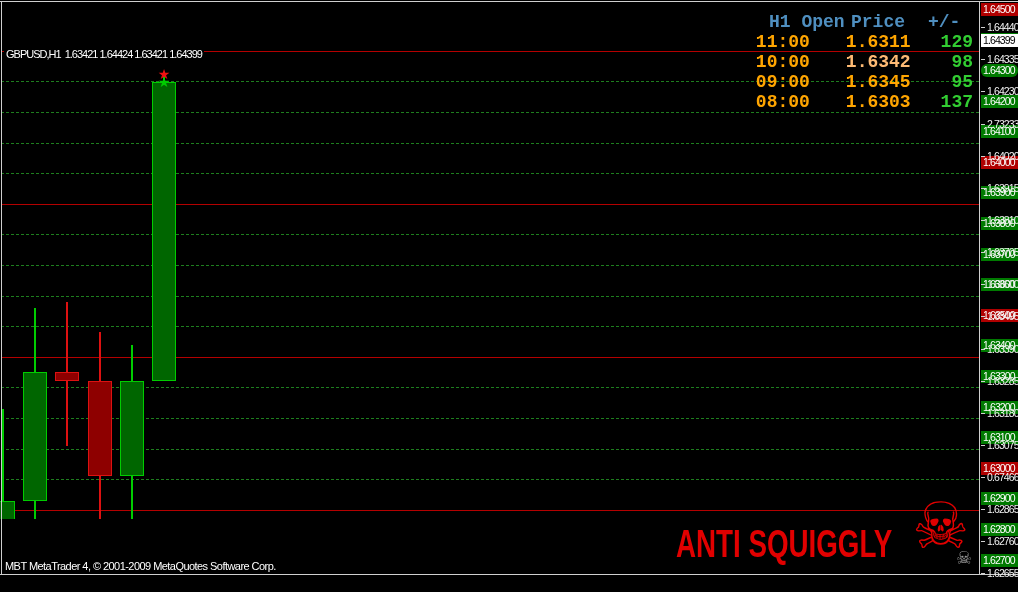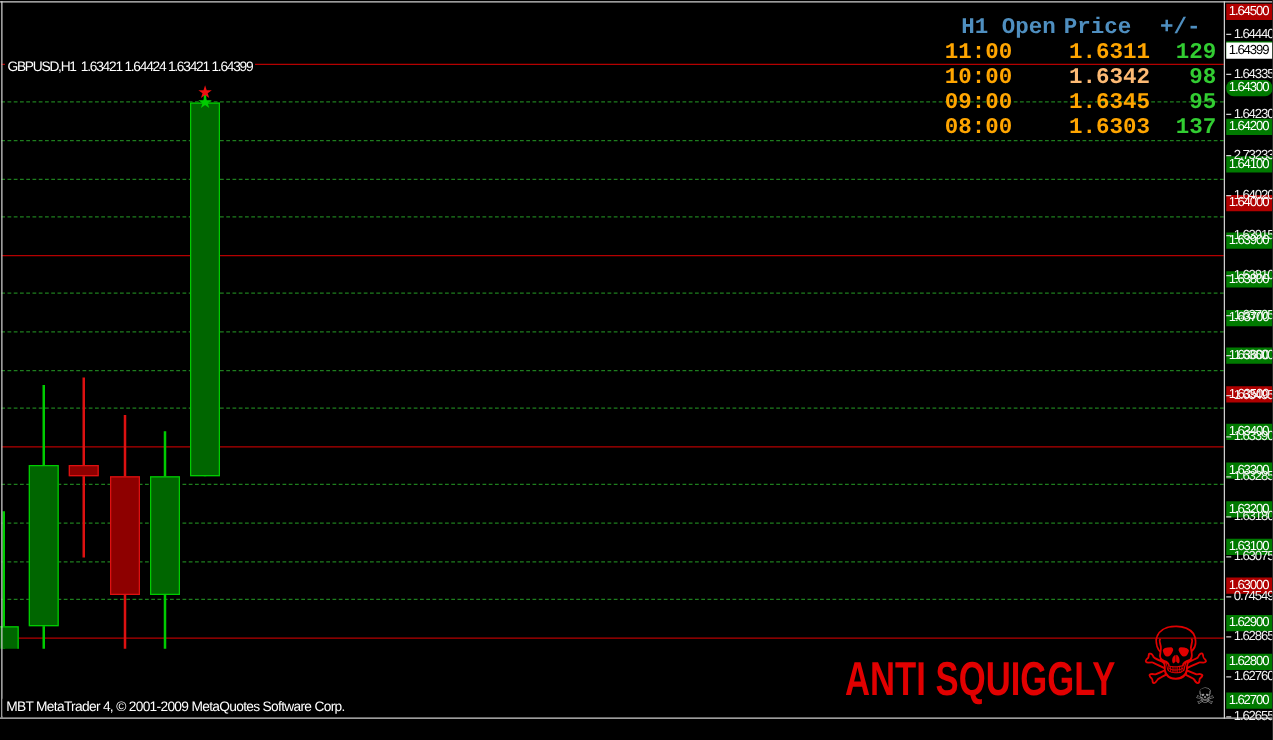--- a/index.html
+++ b/index.html
@@ -12,21 +12,21 @@
   .cbody{position:absolute;width:24px;border:1px solid;box-sizing:border-box;z-index:2;}
   .star{position:absolute;width:16px;text-align:center;font-size:14px;line-height:14px;
         font-family:"DejaVu Sans",sans-serif;z-index:3;}
   .chart-title{position:absolute;left:4px;top:6px;font-size:11px;letter-spacing:-1px;
         color:#ffffff;background:#000;padding:0 2px;white-space:pre;z-index:5;}
   .info-table{position:absolute;left:745px;top:12px;width:228px;z-index:5;
         font-family:"Liberation Mono","DejaVu Sans Mono",monospace;font-size:18px;font-weight:bold;}
   .it-header span{position:absolute;top:0;line-height:20px;}
   .it-row{position:absolute;display:flex;width:228px;line-height:20px;}
   .c-time{width:77px;text-align:right;}
-  .c-price{width:88px;text-align:right;margin-left:36px;}
+  .c-price{width:88px;margin-left:36px;}
   .c-chg{width:63px;text-align:right;}
   .border-top{position:absolute;left:0;top:1px;width:1018px;height:1px;background:#cfcfcf;z-index:6;}
   .border-left{position:absolute;left:1px;top:1px;width:1px;height:573px;background:#cfcfcf;z-index:6;}
   .border-bottom{position:absolute;left:0;top:574px;width:1018px;height:1px;background:#cfcfcf;z-index:6;}
   .axis-sep{position:absolute;left:979px;top:1px;width:1px;height:574px;background:#cfcfcf;z-index:6;}
   .price-axis{position:absolute;left:980px;top:0;width:38px;height:575px;z-index:7;}
   .paxis-box{position:absolute;left:1px;width:35px;height:13px;line-height:13px;padding-left:2px;
         font-size:10.5px;letter-spacing:-0.9px;color:#ffffff;}
   .paxis-cur{position:absolute;left:1px;width:35px;height:13px;line-height:13px;padding-left:2px;
         font-size:10.5px;letter-spacing:-0.9px;background:#ffffff;color:#000000;z-index:3;}
@@ -169,21 +169,21 @@
       <div class="paxis-label" style="top: 311px;">1.63495</div>
       <div class="paxis-tick" style="top: 349px;"></div>
       <div class="paxis-label" style="top: 344px; text-align: center;">1.63390</div>
       <div class="paxis-tick" style="top: 381px;"></div>
       <div class="paxis-label" style="top: 376px;">1.63285</div>
       <div class="paxis-tick" style="top: 413px;"></div>
       <div class="paxis-label" style="top: 408px;">1.63180</div>
       <div class="paxis-tick" style="top: 445px;"></div>
       <div class="paxis-label" style="top: 440px;">1.63075</div>
       <div class="paxis-tick" style="top: 477px;"></div>
-      <div class="paxis-label" style="top: 472px;">0.74549</div>
+      <div class="paxis-label" style="top: 472px;">0.67466</div>
       <div class="paxis-tick" style="top: 509px;"></div>
       <div class="paxis-label" style="top: 504px;">1.62865</div>
       <div class="paxis-tick" style="top: 541px;"></div>
       <div class="paxis-label" style="top: 536px;">1.62760</div>
       <div class="paxis-tick" style="top: 573px;"></div>
       <div class="paxis-label" style="top: 568px;">1.62655</div>
     </div>
 
 </div>
 

